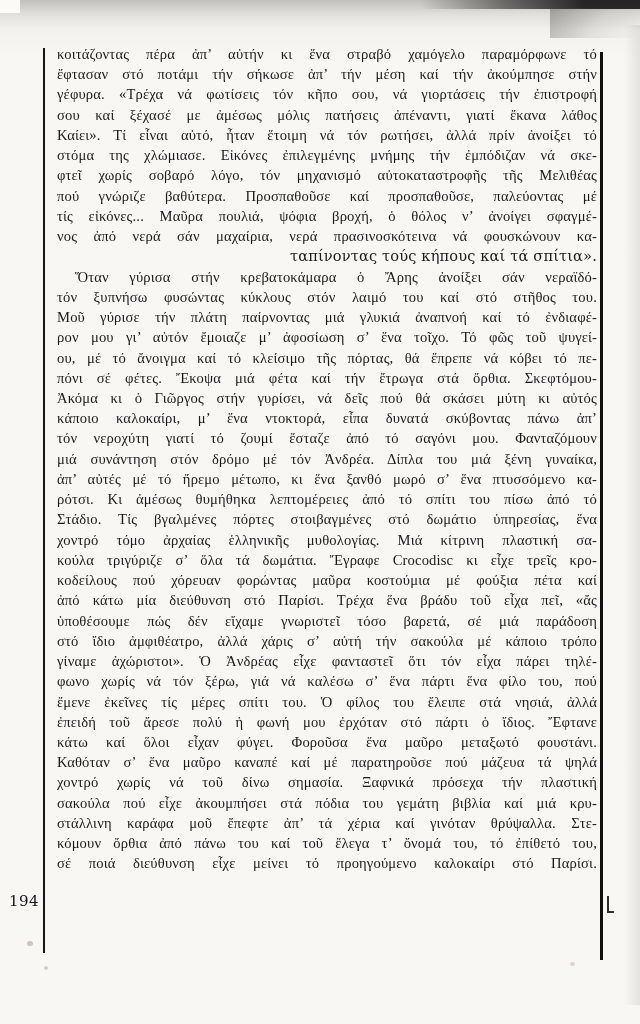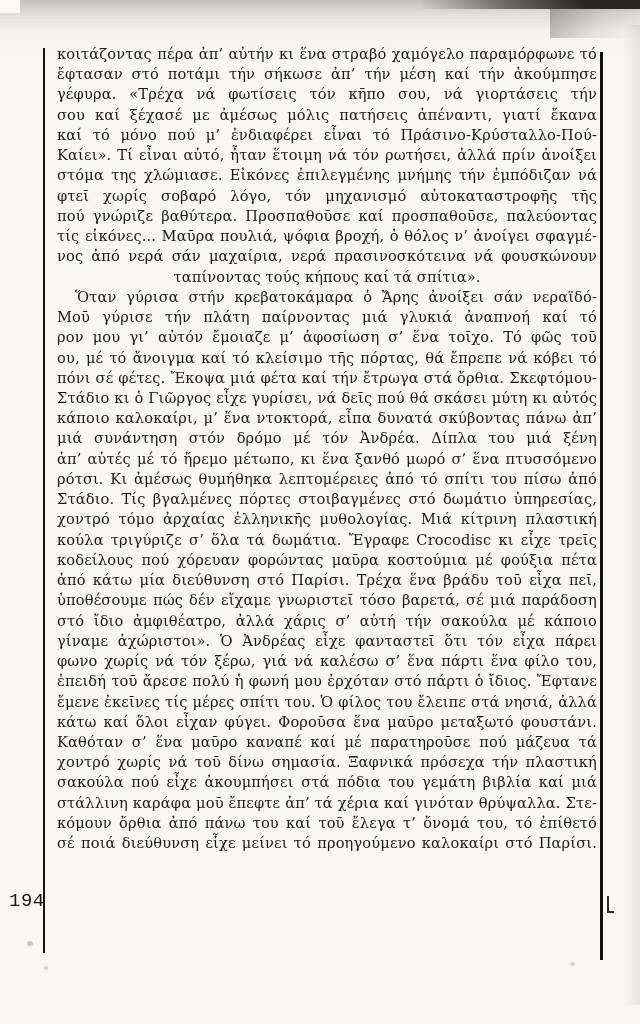--- a/index.html
+++ b/index.html
@@ -48,29 +48,29 @@
     position: absolute; left: 600px; top: 52px; width: 3px; height: 908px;
     background: #100f0e;
   }
   .margin-mark {
     position: absolute; left: 607px; top: 896px; width: 5px; height: 15px;
     border-left: 2px solid #2e2d2b;
     border-bottom: 2px solid #2e2d2b;
   }
   .page-number {
     position: absolute; left: 9px; top: 890px;
-    font-size: 19px; line-height: 22px; color: #161514; letter-spacing: 0.5px; font-family: Liberation Mono, monospace;
+    font-size: 15px; line-height: 22px; color: #161514; letter-spacing: 0.5px;
   }
   .textblock {
     position: absolute; left: 57px; top: 44px; width: 540px;
     font-size: 14.6px; line-height: 20.24px; letter-spacing: 0.15px;
     color: #1c1b19;
   }
-  .line { height: 20.24px; overflow: hidden; text-align: center; }
-  .line.j { text-align: justify; text-align-last: justify; }
+  .line { height: 20.24px; overflow: hidden; text-align: right; }
+  .line.j { text-align: justify; text-align-last: justify; font-family: Liberation Serif, serif; }
   .line.ind { text-indent: 18px; }
   .speck { position: absolute; border-radius: 50%; }
   .speck.s1 { left: 27px; top: 941px; width: 6px; height: 5px; background: #c9c6c1; }
   .speck.s2 { left: 44px; top: 966px; width: 4px; height: 4px; background: #d2cfca; }
   .speck.s3 { left: 570px; top: 962px; width: 5px; height: 4px; background: #d8d5d0; }
 </style>
 </head>
 <body>
 
 <div class="page">
@@ -84,49 +84,50 @@
   <div class="rule-right"></div>
   <div class="margin-mark"></div>
 
   <div class="page-number">194</div>
 
   <div class="textblock">
       <div class="line j">κοιτάζοντας πέρα ἀπ’ αὐτήν κι ἕνα στραβό χαμόγελο παραμόρφωνε τό</div>
       <div class="line j">ἔφτασαν στό ποτάμι τήν σήκωσε ἀπ’ τήν μέση καί τήν ἀκούμπησε στήν</div>
       <div class="line j">γέφυρα. «Τρέχα νά φωτίσεις τόν κῆπο σου, νά γιορτάσεις τήν ἐπιστροφή</div>
       <div class="line j">σου καί ξέχασέ με ἀμέσως μόλις πατήσεις ἀπέναντι, γιατί ἔκανα λάθος</div>
-      <div class="line j">καί τό μόνο πού μ’ ἐνδιαφέρει εἶναι τό Πράσινο-Κρύσταλλο-Πού-</div>
       <div class="line j">Καίει». Τί εἶναι αὐτό, ἦταν ἕτοιμη νά τόν ρωτήσει, ἀλλά πρίν ἀνοίξει τό</div>
       <div class="line j">στόμα της χλώμιασε. Εἰκόνες ἐπιλεγμένης μνήμης τήν ἐμπόδιζαν νά σκε-</div>
       <div class="line j">φτεῖ χωρίς σοβαρό λόγο, τόν μηχανισμό αὐτοκαταστροφῆς τῆς Μελιθέας</div>
       <div class="line j">πού γνώριζε βαθύτερα. Προσπαθοῦσε καί προσπαθοῦσε, παλεύοντας μέ</div>
       <div class="line j">τίς εἰκόνες... Μαῦρα πουλιά, ψόφια βροχή, ὁ θόλος ν’ ἀνοίγει σφαγμέ-</div>
       <div class="line j">νος ἀπό νερά σάν μαχαίρια, νερά πρασινοσκότεινα νά φουσκώνουν κα-</div>
       <div class="line">ταπίνοντας τούς κήπους καί τά σπίτια».</div>
       <div class="line j ind">Ὅταν γύρισα στήν κρεβατοκάμαρα ὁ Ἄρης ἀνοίξει σάν νεραϊδό-</div>
+      <div class="line j">τόν ξυπνήσω φυσώντας κύκλους στόν λαιμό του καί στό στῆθος του.</div>
       <div class="line j">Μοῦ γύρισε τήν πλάτη παίρνοντας μιά γλυκιά ἀναπνοή καί τό ἐνδιαφέ-</div>
       <div class="line j">ρον μου γι’ αὐτόν ἔμοιαζε μ’ ἀφοσίωση σ’ ἕνα τοῖχο. Τό φῶς τοῦ ψυγεί-</div>
       <div class="line j">ου, μέ τό ἄνοιγμα καί τό κλείσιμο τῆς πόρτας, θά ἔπρεπε νά κόβει τό πε-</div>
       <div class="line j">πόνι σέ φέτες. Ἔκοψα μιά φέτα καί τήν ἔτρωγα στά ὄρθια. Σκεφτόμου-</div>
-      <div class="line j">Στάδιο κι ὁ Γιῶργος εἶχε γυρίσει, νά δεῖς πού θά σκάσει μύτη κι αὐτός</div>
+      <div class="line j">Ἀκόμα κι ὁ Γιῶργος στήν γυρίσει, νά δεῖς πού θά σκάσει μύτη κι αὐτός</div>
       <div class="line j">κάποιο καλοκαίρι, μ’ ἕνα ντοκτορά, εἶπα δυνατά σκύβοντας πάνω ἀπ’</div>
+      <div class="line j">τόν νεροχύτη γιατί τό ζουμί ἔσταζε ἀπό τό σαγόνι μου. Φανταζόμουν</div>
       <div class="line j">μιά συνάντηση στόν δρόμο μέ τόν Ἀνδρέα. Δίπλα του μιά ξένη γυναίκα,</div>
       <div class="line j">ἀπ’ αὐτές μέ τό ἤρεμο μέτωπο, κι ἕνα ξανθό μωρό σ’ ἕνα πτυσσόμενο κα-</div>
       <div class="line j">ρότσι. Κι ἀμέσως θυμήθηκα λεπτομέρειες ἀπό τό σπίτι του πίσω ἀπό τό</div>
       <div class="line j">Στάδιο. Τίς βγαλμένες πόρτες στοιβαγμένες στό δωμάτιο ὑπηρεσίας, ἕνα</div>
       <div class="line j">χοντρό τόμο ἀρχαίας ἑλληνικῆς μυθολογίας. Μιά κίτρινη πλαστική σα-</div>
       <div class="line j">κούλα τριγύριζε σ’ ὅλα τά δωμάτια. Ἔγραφε Crocodisc κι εἶχε τρεῖς κρο-</div>
       <div class="line j">κοδείλους πού χόρευαν φορώντας μαῦρα κοστούμια μέ φούξια πέτα καί</div>
       <div class="line j">ἀπό κάτω μία διεύθυνση στό Παρίσι. Τρέχα ἕνα βράδυ τοῦ εἶχα πεῖ, «ἄς</div>
       <div class="line j">ὑποθέσουμε πώς δέν εἴχαμε γνωριστεῖ τόσο βαρετά, σέ μιά παράδοση</div>
       <div class="line j">στό ἴδιο ἀμφιθέατρο, ἀλλά χάρις σ’ αὐτή τήν σακούλα μέ κάποιο τρόπο</div>
       <div class="line j">γίναμε ἀχώριστοι». Ὁ Ἀνδρέας εἶχε φανταστεῖ ὅτι τόν εἶχα πάρει τηλέ-</div>
       <div class="line j">φωνο χωρίς νά τόν ξέρω, γιά νά καλέσω σ’ ἕνα πάρτι ἕνα φίλο του, πού</div>
+      <div class="line j">ἔμενε ἐκεῖνες τίς μέρες σπίτι του. Ὁ φίλος του ἔλειπε στά νησιά, ἀλλά</div>
       <div class="line j">ἐπειδή τοῦ ἄρεσε πολύ ἡ φωνή μου ἐρχόταν στό πάρτι ὁ ἴδιος. Ἔφτανε</div>
-      <div class="line j">ἔμενε ἐκεῖνες τίς μέρες σπίτι του. Ὁ φίλος του ἔλειπε στά νησιά, ἀλλά</div>
       <div class="line j">κάτω καί ὅλοι εἶχαν φύγει. Φοροῦσα ἕνα μαῦρο μεταξωτό φουστάνι.</div>
       <div class="line j">Καθόταν σ’ ἕνα μαῦρο καναπέ καί μέ παρατηροῦσε πού μάζευα τά ψηλά</div>
       <div class="line j">χοντρό χωρίς νά τοῦ δίνω σημασία. Ξαφνικά πρόσεχα τήν πλαστική</div>
       <div class="line j">σακούλα πού εἶχε ἀκουμπήσει στά πόδια του γεμάτη βιβλία καί μιά κρυ-</div>
       <div class="line j">στάλλινη καράφα μοῦ ἔπεφτε ἀπ’ τά χέρια καί γινόταν θρύψαλλα. Στε-</div>
       <div class="line j">κόμουν ὄρθια ἀπό πάνω του καί τοῦ ἔλεγα τ’ ὄνομά του, τό ἐπίθετό του,</div>
       <div class="line j">σέ ποιά διεύθυνση εἶχε μείνει τό προηγούμενο καλοκαίρι στό Παρίσι.</div>
     </div>
 
   <div class="speck s1"></div>

